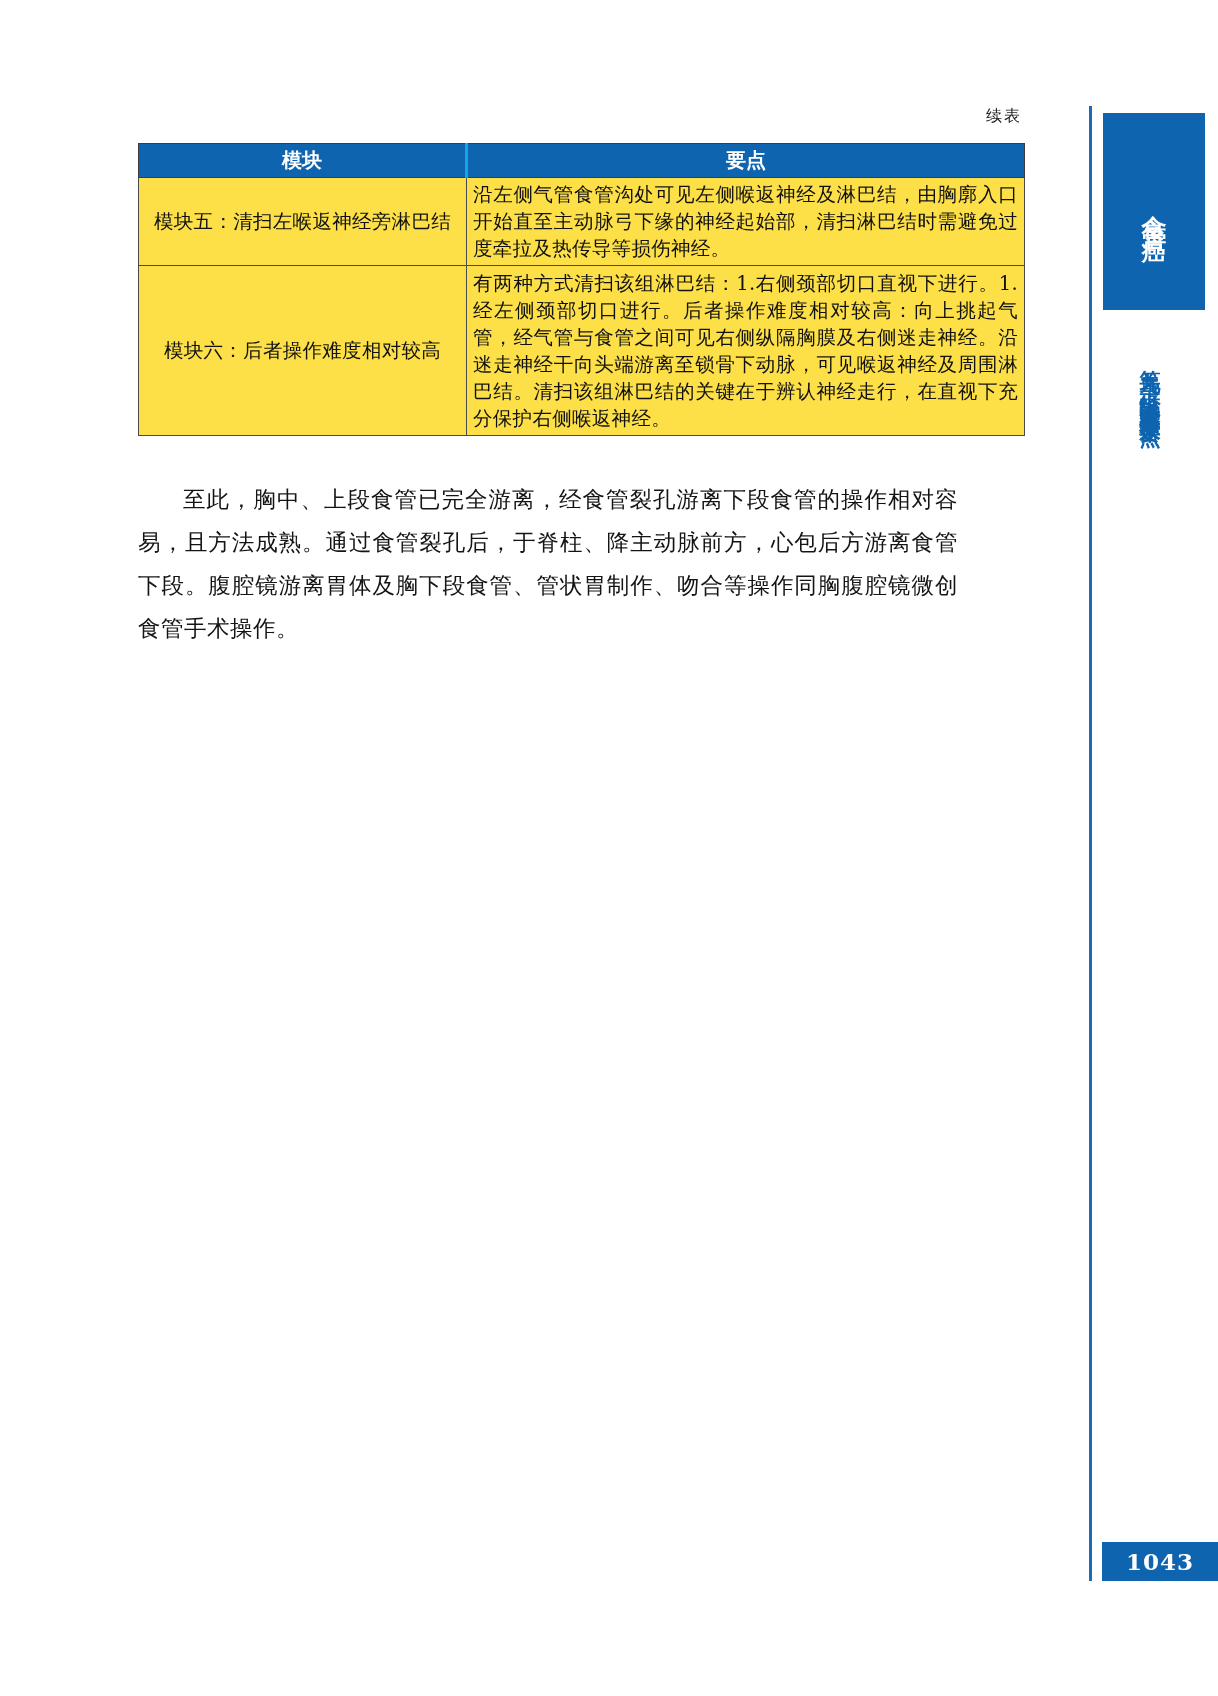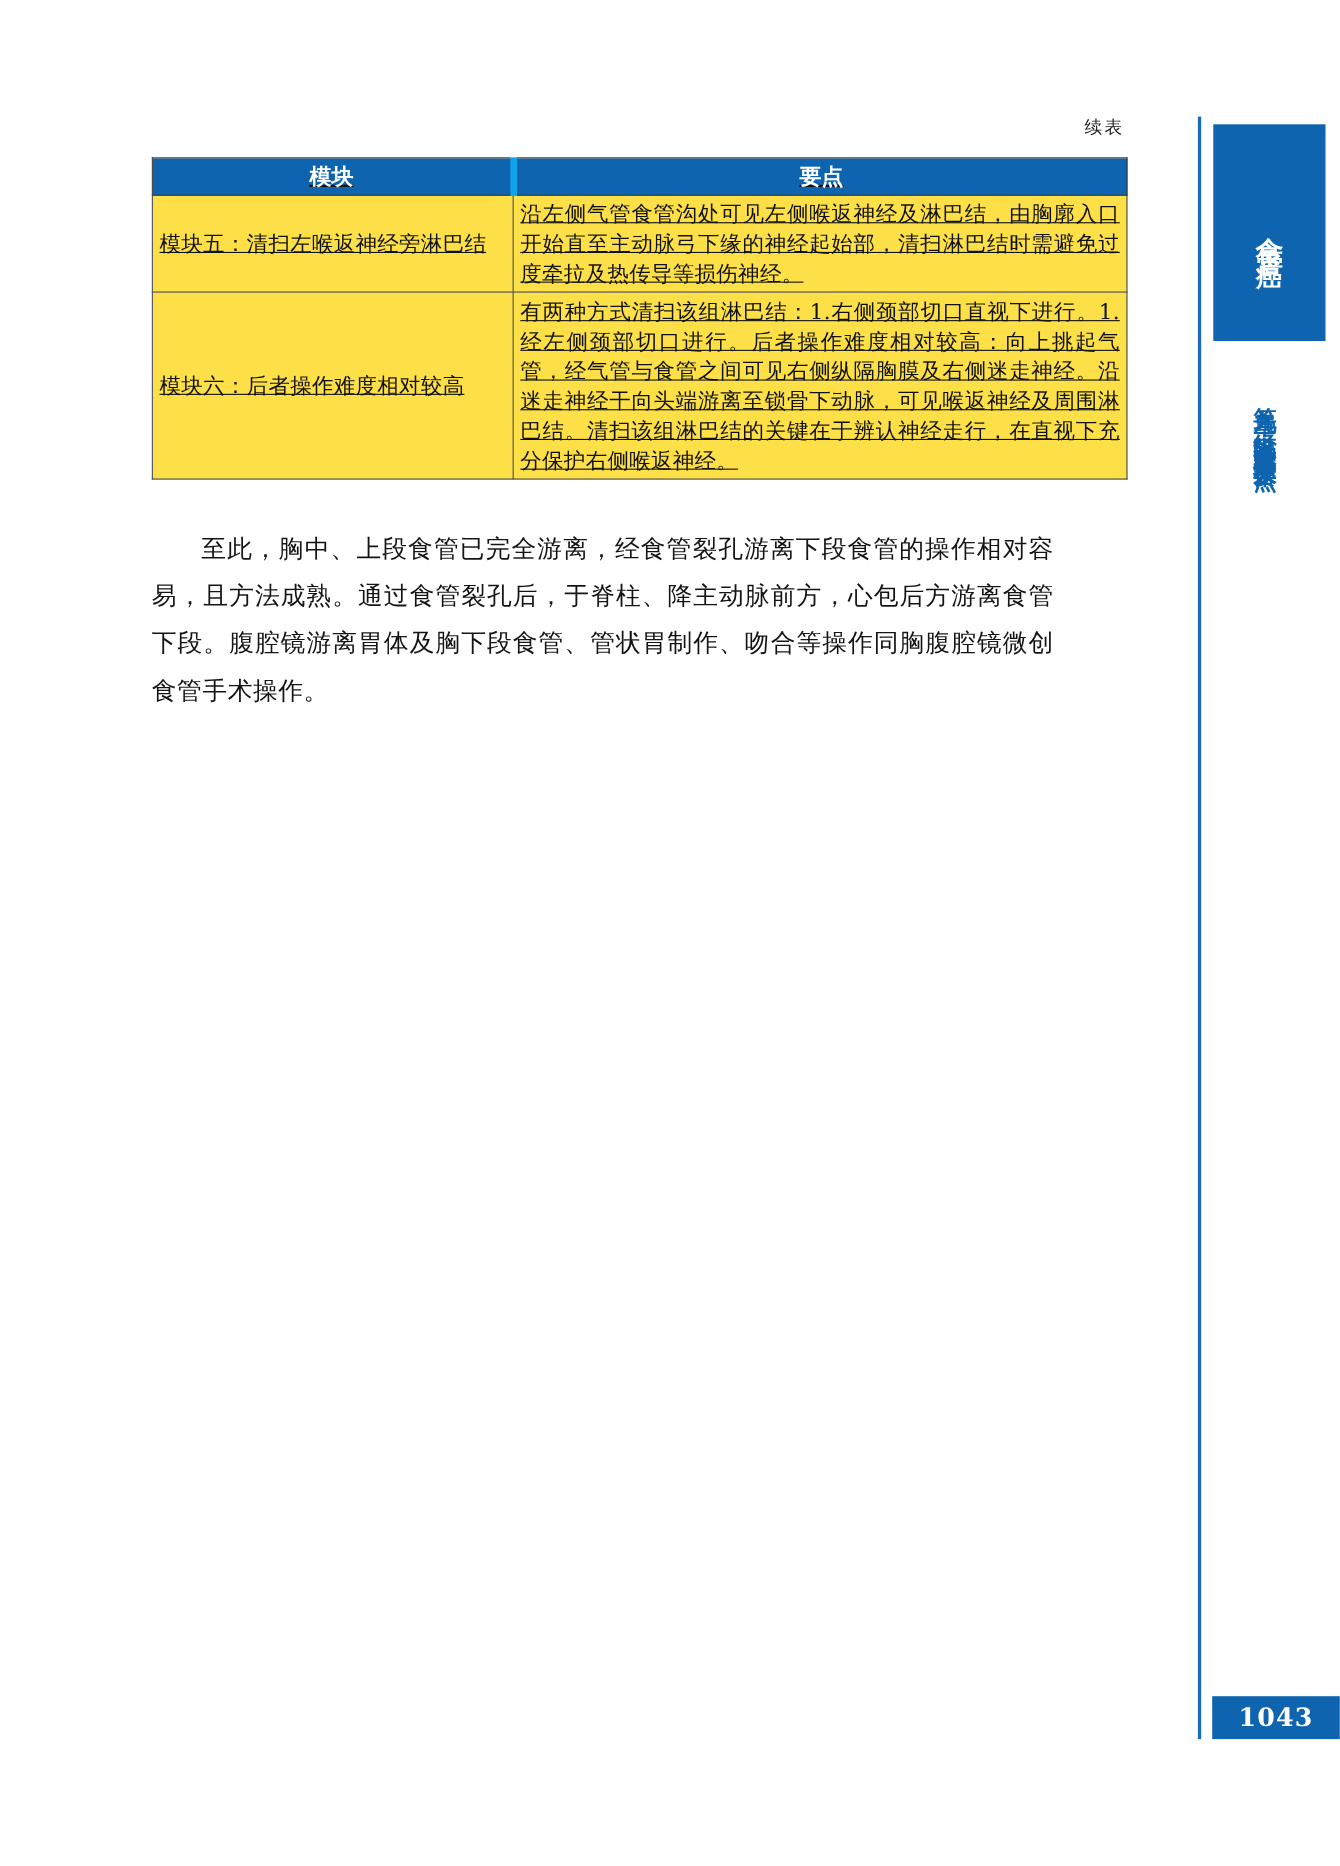--- a/index.html
+++ b/index.html
@@ -26,45 +26,44 @@
   }
 
   
   .key-table {
     position: absolute;
     left: 138px;
     top: 143px;
     width: 887px;
     border-collapse: collapse;
     table-layout: fixed;
-    text-decoration: underline;
   }
   .key-table th {
     background: #0e64af;
     color: #ffffff;
     font-family: "DejaVu Sans", "Liberation Sans", sans-serif;
     font-weight: bold;
     font-size: 20px;
     height: 33px;
     padding: 0;
     text-align: center;
     border: 1px solid #3c3c3c;
   }
-  .key-table th + th { border-left: 6px solid #0ea5e9; }
+  .key-table th + th { border-left: 3px solid #0ea5e9; }
   .key-table td {
     background: #fde047;
     border: 1px solid #4a4a4a;
     font-size: 19.5px;
     letter-spacing: 0.3px;
     line-height: 27px;
     vertical-align: middle;
     padding: 3px 6px;
   }
   .col-module { width: 328px; }
-  .cell-module { text-align: left; padding-left: 8px; }
+  .cell-module { text-align: center; padding-left: 8px; }
   .cell-points { text-align: justify; text-justify: inter-ideograph; }
   .row-m5 { height: 85px; }
   .row-m6 { height: 170px; }
 
   
   .body-text {
     position: absolute;
     left: 138px;
     top: 478px;
     width: 820px;

